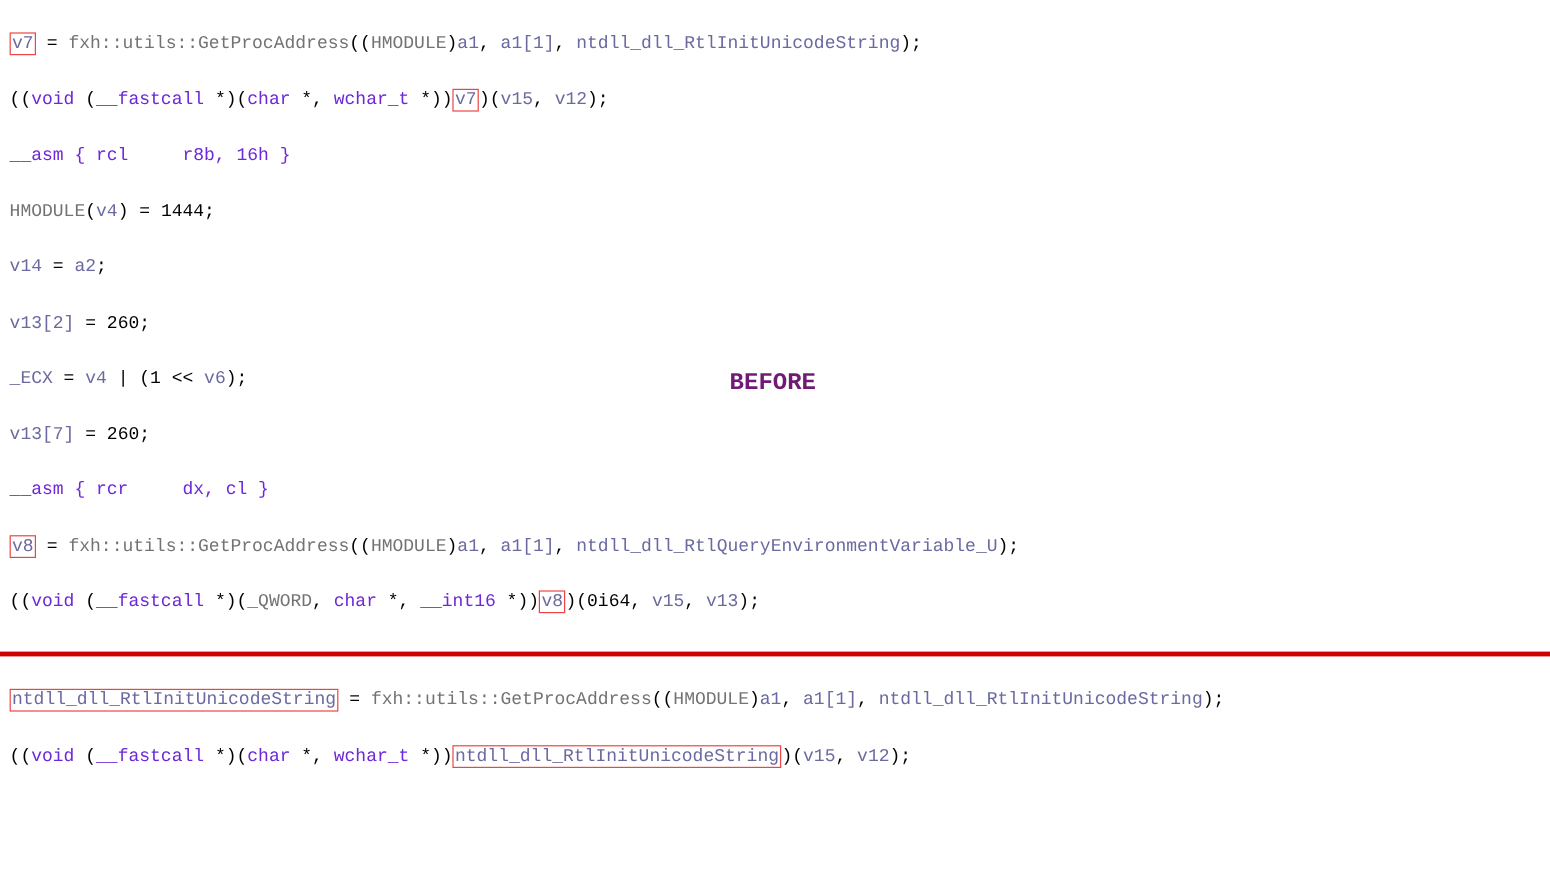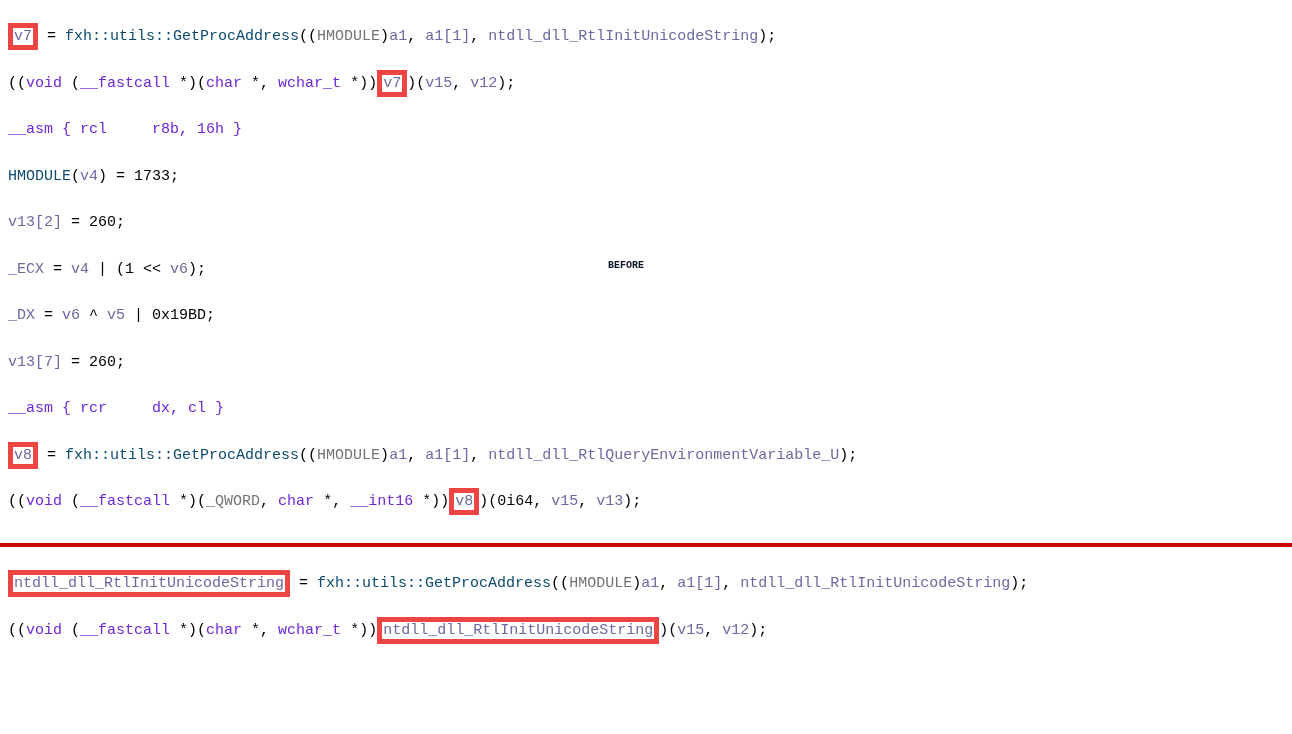--- a/index.html
+++ b/index.html
@@ -13,49 +13,49 @@
   }
   .code-block {
     padding: 2px 8px 6px 8px;
     white-space: pre;
   }
   .divider {
     height: 4px;
     background: #d00000;
   }
   .label {
-    color: #0f172a;
+    color: #701a75;
     font-weight: bold;
-    font-size: 10px;
+    font-size: 20px;
   }
   
   .kw   { color: #6d28d9; }   
-  .fn   { color: #0c4a6e; }   
+  .fn   { color: #737373; }   
   .typ  { color: #737373; }   
   .var  { color: #6a6aa0; }   
   .num  { color: #000000; }   
   .op   { color: #000000; }
-  .hl   { border: 5px solid #ef4444; padding: 0 1px; }
+  .hl   { border: 1px solid #ef4444; padding: 0 1px; }
   .row  { position: relative; }
   .badge {
     position: absolute;
     pointer-events: none;
   }
 </style>
 </head>
 <body>
 
 <div class="code-block">
 <div class="row"><span class="hl var">v7</span><span class="op"> = </span><span class="fn">fxh::utils::GetProcAddress</span><span class="op">((</span><span class="typ">HMODULE</span><span class="op">)</span><span class="var">a1</span><span class="op">, </span><span class="var">a1[1]</span><span class="op">, </span><span class="var">ntdll_dll_RtlInitUnicodeString</span><span class="op">);</span></div>
 <div class="row"><span class="op">((</span><span class="kw">void</span><span class="op"> (</span><span class="kw">__fastcall</span><span class="op"> *)(</span><span class="kw">char</span><span class="op"> *, </span><span class="kw">wchar_t</span><span class="op"> *))</span><span class="hl var">v7</span><span class="op">)(</span><span class="var">v15</span><span class="op">, </span><span class="var">v12</span><span class="op">);</span></div>
 <div class="row"><span class="kw">__asm { rcl     r8b, 16h }</span></div>
-<div class="row"><span class="fn">HMODULE</span><span class="op">(</span><span class="var">v4</span><span class="op">) </span><span class="op">= 1733;</span></div>
+<div class="row"><span class="fn">HMODULE</span><span class="op">(</span><span class="var">v4</span><span class="op">) </span><span class="op">= 1444;</span></div>
+<div class="row"><span class="var">v14</span><span class="op"> = </span><span class="var">a2</span><span class="op">;</span></div>
 <div class="row"><span class="var">v13[2]</span><span class="op"> = </span><span class="num">260</span><span class="op">;</span></div>
 <div class="row"><span class="var">_ECX</span><span class="op"> = </span><span class="var">v4</span><span class="op"> | (</span><span class="num">1</span><span class="op"> &lt;&lt; </span><span class="var">v6</span><span class="op">);</span><span class="label badge" style="left:600px; top:0;">BEFORE</span></div>
-<div class="row"><span class="var">_DX</span><span class="op"> = </span><span class="var">v6</span><span class="op"> ^ </span><span class="var">v5</span><span class="op"> | </span><span class="num">0x19BD</span><span class="op">;</span></div>
 <div class="row"><span class="var">v13[7]</span><span class="op"> = </span><span class="num">260</span><span class="op">;</span></div>
 <div class="row"><span class="kw">__asm { rcr     dx, cl }</span></div>
 <div class="row"><span class="hl var">v8</span><span class="op"> = </span><span class="fn">fxh::utils::GetProcAddress</span><span class="op">((</span><span class="typ">HMODULE</span><span class="op">)</span><span class="var">a1</span><span class="op">, </span><span class="var">a1[1]</span><span class="op">, </span><span class="var">ntdll_dll_RtlQueryEnvironmentVariable_U</span><span class="op">);</span></div>
 <div class="row"><span class="op">((</span><span class="kw">void</span><span class="op"> (</span><span class="kw">__fastcall</span><span class="op"> *)(</span><span class="typ">_QWORD</span><span class="op">, </span><span class="kw">char</span><span class="op"> *, </span><span class="kw">__int16</span><span class="op"> *))</span><span class="hl var">v8</span><span class="op">)(</span><span class="num">0i64</span><span class="op">, </span><span class="var">v15</span><span class="op">, </span><span class="var">v13</span><span class="op">);</span></div>
 </div>
 
 <div class="divider"></div>
 
 <div class="code-block">
 <div class="row"><span class="hl var">ntdll_dll_RtlInitUnicodeString</span><span class="op"> = </span><span class="fn">fxh::utils::GetProcAddress</span><span class="op">((</span><span class="typ">HMODULE</span><span class="op">)</span><span class="var">a1</span><span class="op">, </span><span class="var">a1[1]</span><span class="op">, </span><span class="var">ntdll_dll_RtlInitUnicodeString</span><span class="op">);</span></div>

